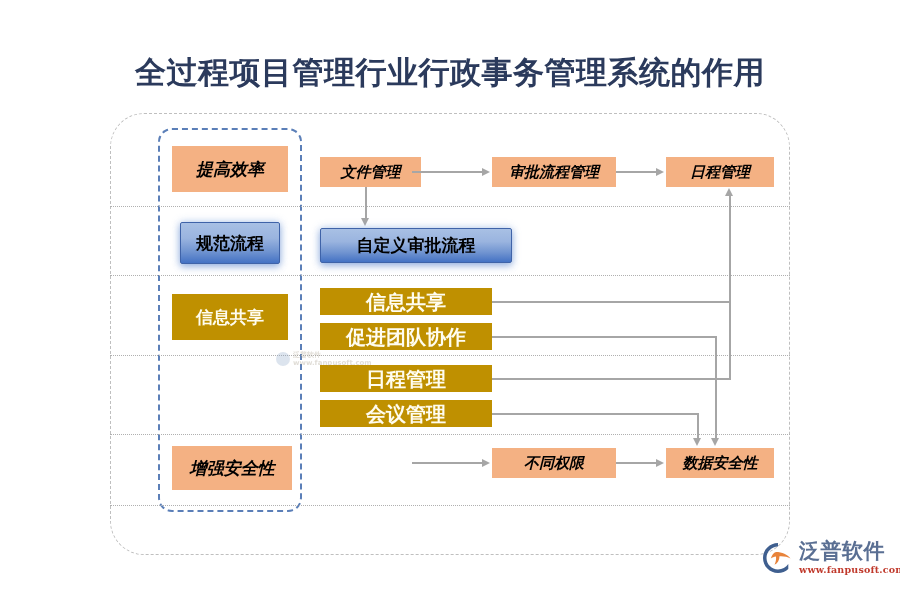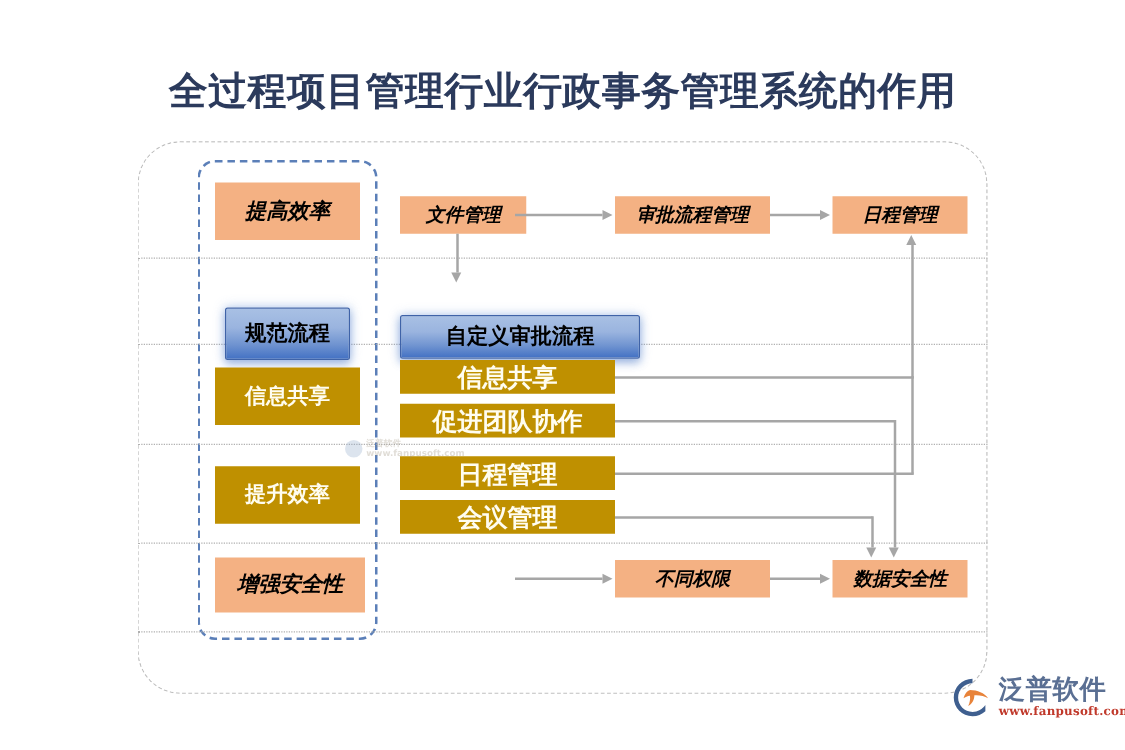--- a/index.html
+++ b/index.html
@@ -69,21 +69,20 @@
     color:#fffdf0;
     font-size:20px;
   }
   .node.blue{
     background:linear-gradient(to bottom,#a8c0e4 0%,#9ab4df 38%,#6f93d0 72%,#4472c4 100%);
     color:#000000;
     font-size:15px;
     border:1px solid #3f63a8;
     border-radius:2px;
     box-shadow:0 3px 7px rgba(68,114,196,0.42), 0 0 9px rgba(120,160,220,0.45);
-    margin-top:24px;
   }
   .node.big{font-size:17px;}
 
   
   .line{position:absolute;background:#a6a6a6;}
   .line.h{height:1.6px;}
   .line.v{width:1.6px;}
 
   .arrow{position:absolute;width:0;height:0;}
   .arrow.right{
@@ -149,21 +148,20 @@
   <div class="divider" style="top:355px;"></div>
   <div class="divider" style="top:434px;"></div>
   <div class="divider" style="top:505px;"></div>
 
   <div class="node orange big" style="left:172px;top:146px;width:116px;height:46px;">提高效率</div>
 
   <div class="node blue big" style="left:180px;top:222px;width:100px;height:42px;">规范流程</div>
 
   <div class="node gold big" style="left:172px;top:294px;width:116px;height:46px;">信息共享</div>
 
-  <div class="node gold big" style="left:172px;top:373px;width:116px;height:46px;">提升效率</div>
 
   <div class="node orange big" style="left:172px;top:446px;width:120px;height:44px;">增强安全性</div>
 
   <div class="node orange" style="left:320px;top:157px;width:101px;height:30px;">文件管理</div>
 
   <div class="node orange" style="left:492px;top:157px;width:124px;height:30px;">审批流程管理</div>
 
   <div class="node orange" style="left:666px;top:157px;width:108px;height:30px;">日程管理</div>
 
   <div class="line h" style="left:412px;top:171px;width:70px;"></div>

